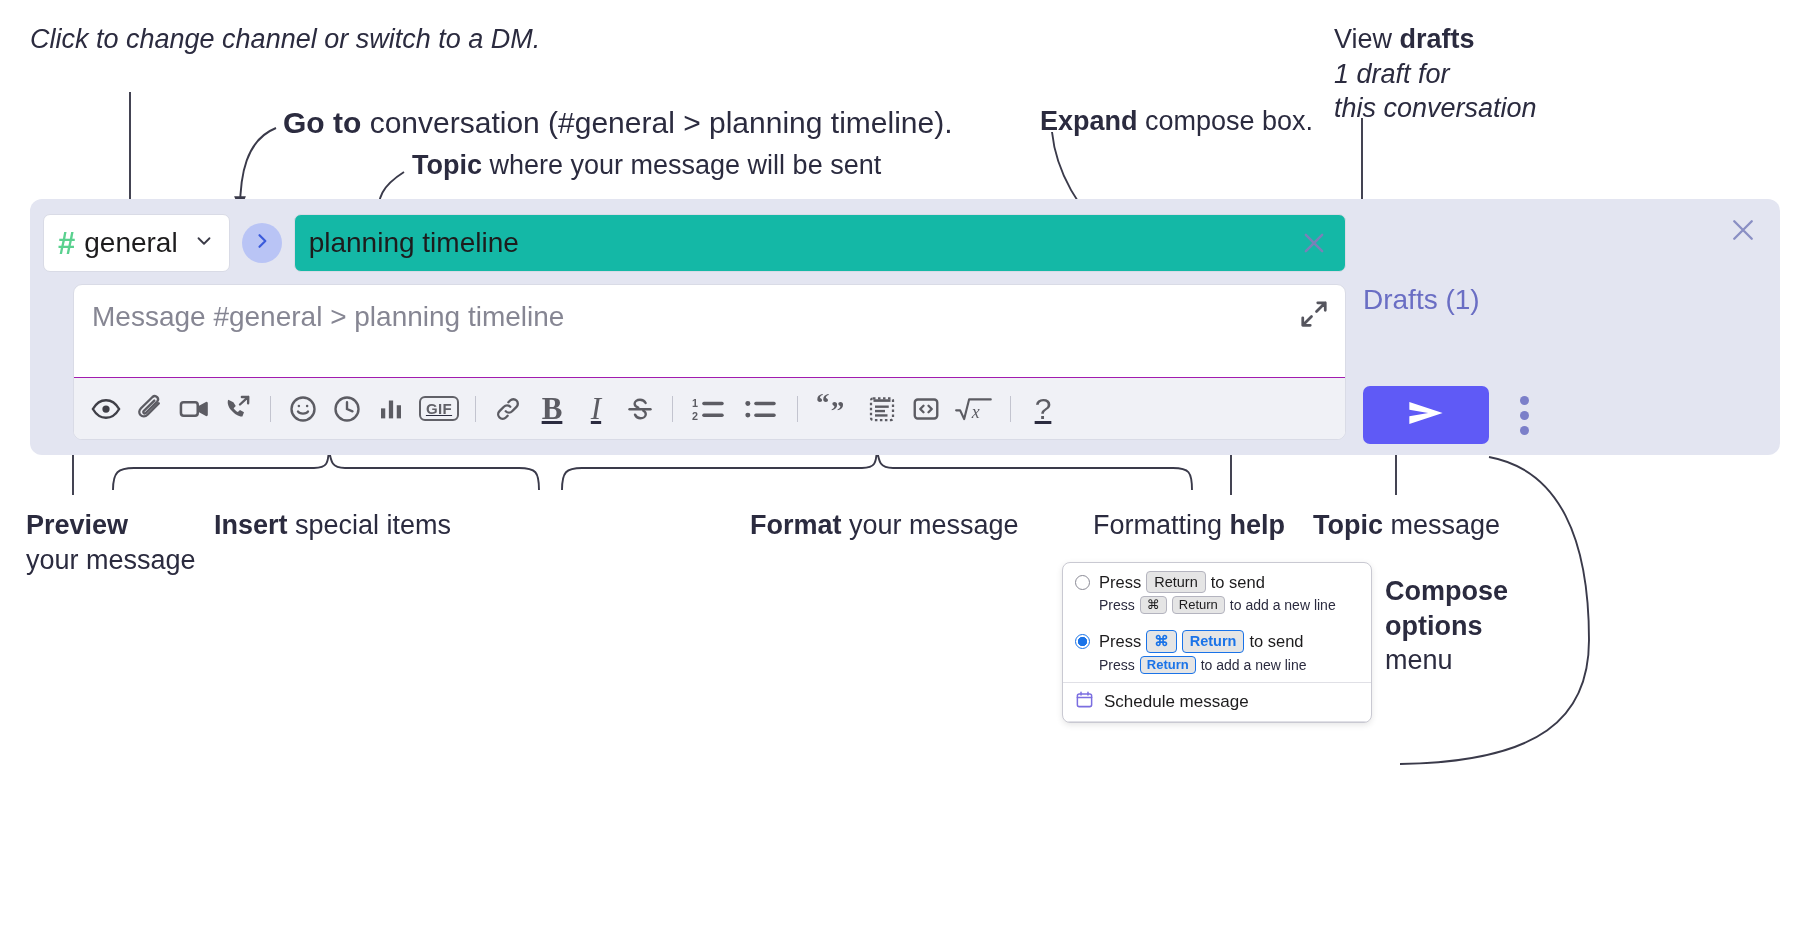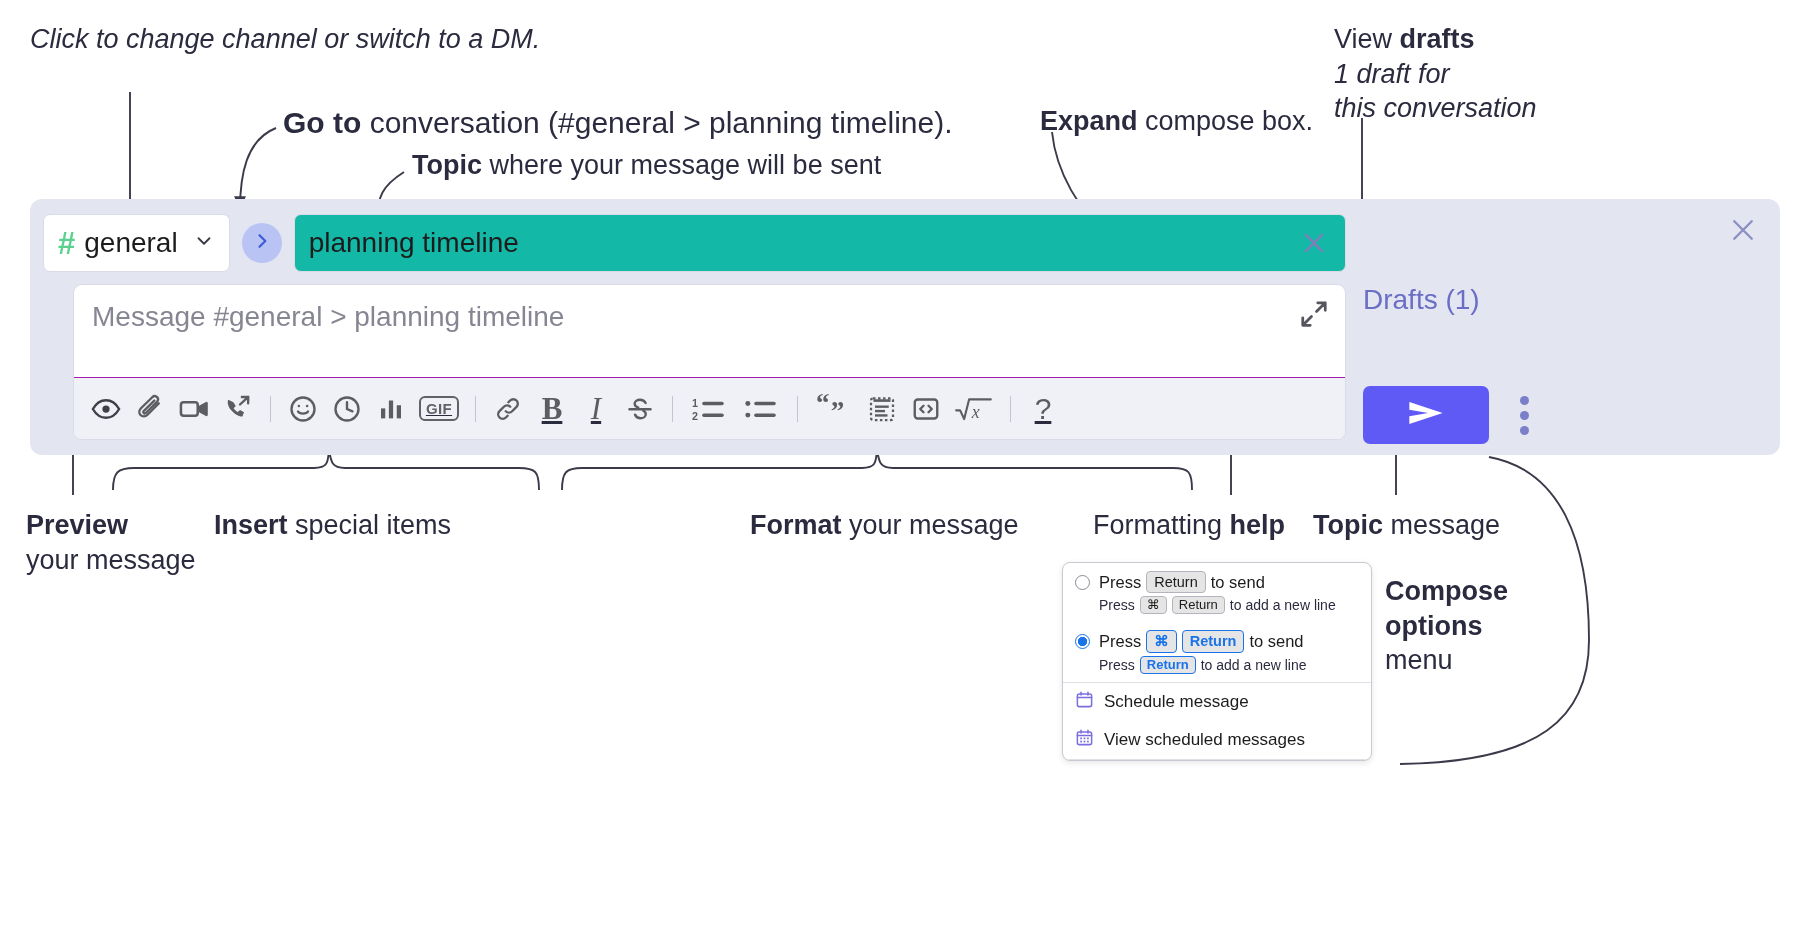--- a/index.html
+++ b/index.html
@@ -459,33 +459,16 @@
   <div class="menu-item">
     <span>
       <svg width="19" height="19" viewBox="0 0 24 24" fill="none" stroke="#7b6ee0" stroke-width="1.9" stroke-linecap="round">
         <rect x="3" y="5" width="18" height="16" rx="2.4"></rect>
         <path d="M3 9.6 L21 9.6 M7.6 2.8 L7.6 6.4 M16.4 2.8 L16.4 6.4"></path>
       </svg>
     </span>
     <span>Schedule message</span>
   </div>
 
-  <div class="menu-item">
-    <span>
-      <svg width="19" height="19" viewBox="0 0 24 24" fill="none" stroke="#7b6ee0" stroke-width="1.9" stroke-linecap="round">
-        <rect x="3" y="5" width="18" height="16" rx="2.4"></rect>
-        <path d="M3 9.6 L21 9.6 M7.6 2.8 L7.6 6.4 M16.4 2.8 L16.4 6.4"></path>
-        <g fill="#7b6ee0" stroke="none">
-          <rect x="6.6" y="12" width="2.2" height="2.2"></rect>
-            <rect x="10.9" y="12" width="2.2" height="2.2"></rect>
-            <rect x="15.2" y="12" width="2.2" height="2.2"></rect>
-          <rect x="6.6" y="16" width="2.2" height="2.2"></rect>
-            <rect x="10.9" y="16" width="2.2" height="2.2"></rect>
-            <rect x="15.2" y="16" width="2.2" height="2.2"></rect>
-        </g>
-      </svg>
-    </span>
-    <span>View scheduled messages</span>
-  </div>
 
   <div class="divider"></div>
 
 </div>
 
 </body></html>

